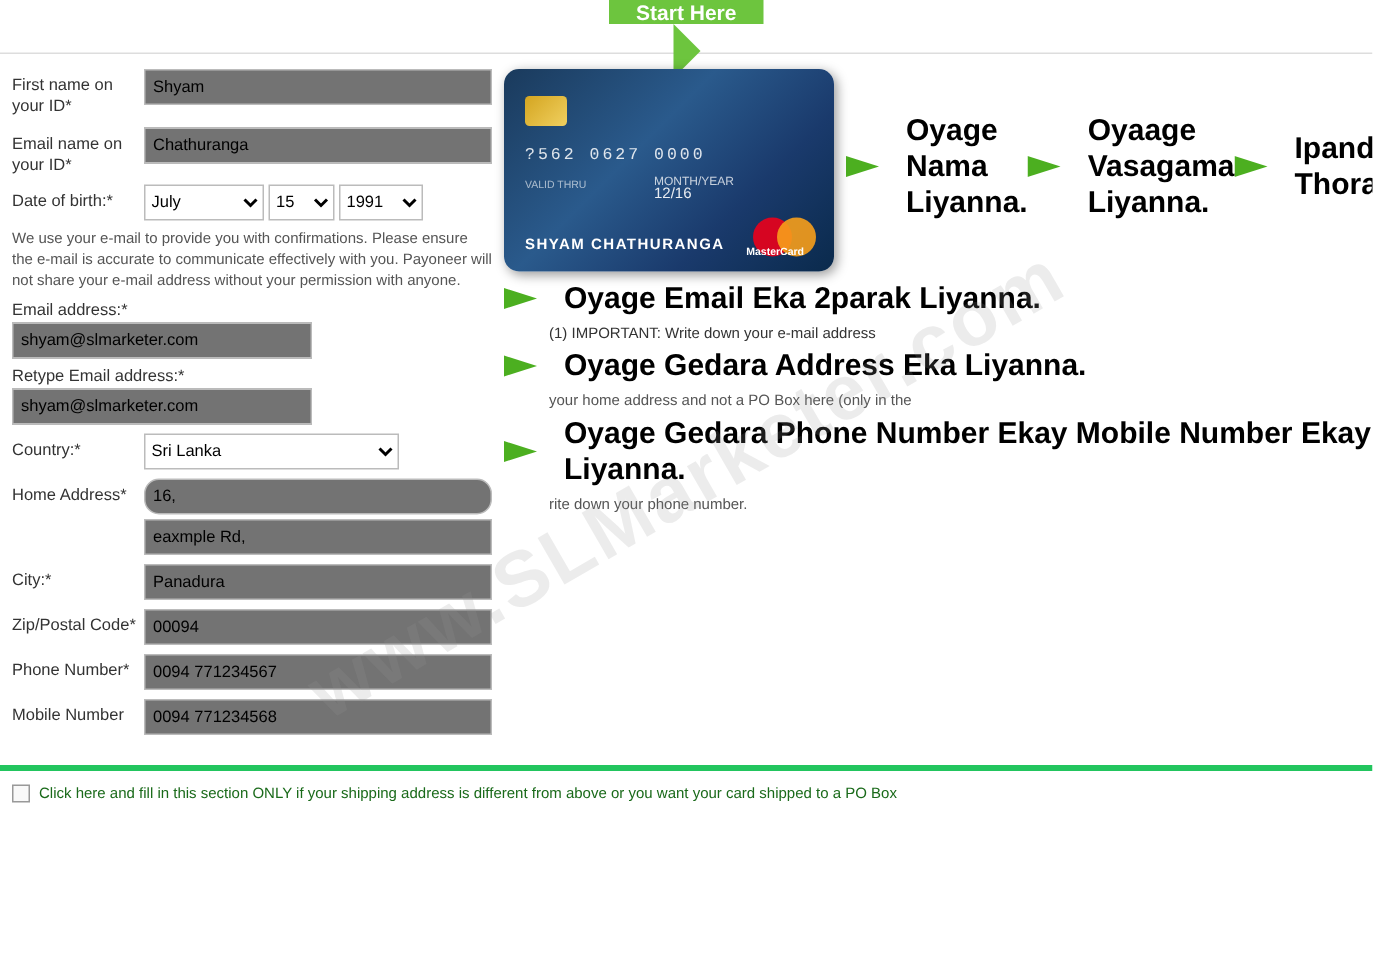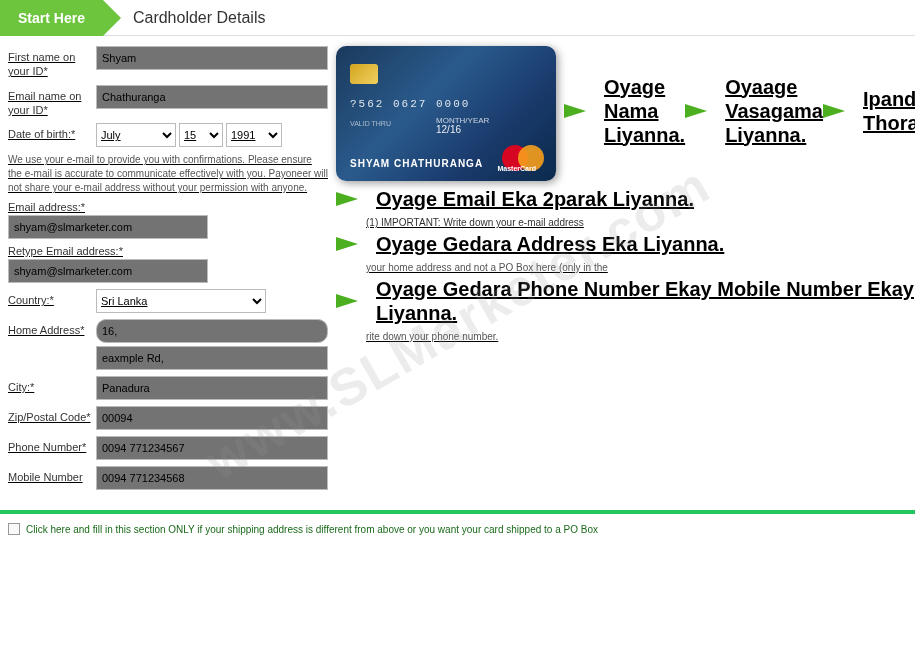--- a/index.html
+++ b/index.html
@@ -34,20 +34,21 @@
     }
 
     
     .header {
       display: flex;
       align-items: center;
       background: #fff;
       border-bottom: 1px solid #ddd;
       padding: 0;
       height: 36px;
+      flex-direction: column;
     }
     .start-here-btn {
       background: #6dc53e;
       color: #fff;
       font-size: 14px;
       font-weight: bold;
       padding: 0 18px;
       height: 36px;
       display: flex;
       align-items: center;
@@ -65,21 +66,20 @@
       font-size: 16px;
       color: #333;
       padding-left: 12px;
     }
 
     
     .main {
       display: flex;
       padding: 10px 8px;
       gap: 0;
-      text-decoration: underline;
     }
 
     
     .form-section {
       width: 320px;
       flex-shrink: 0;
     }
     .form-row {
       display: flex;
       align-items: flex-start;

